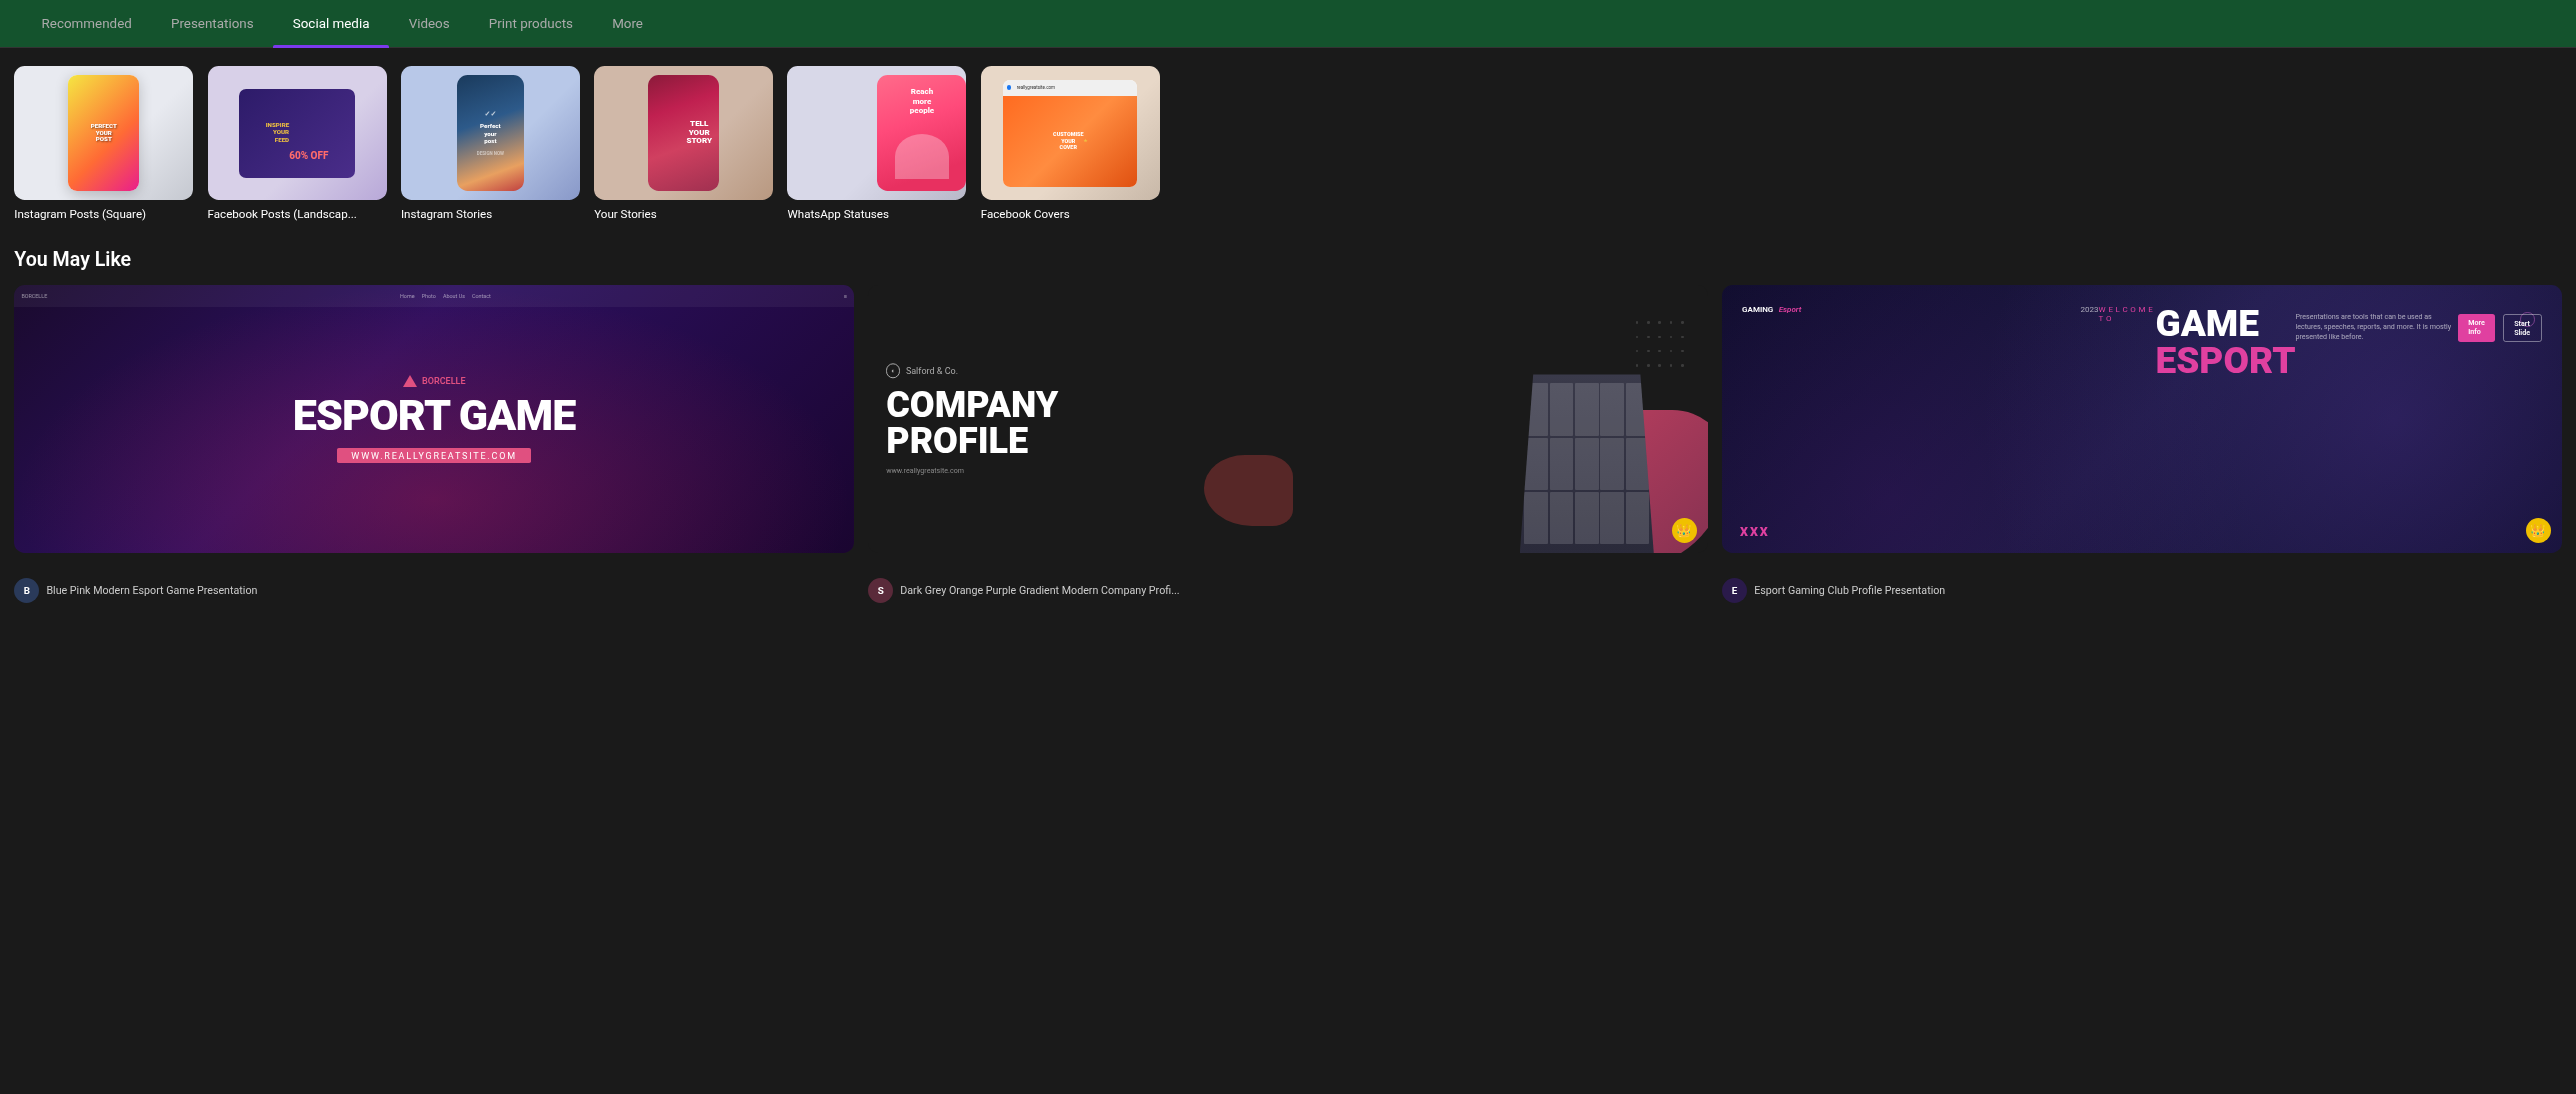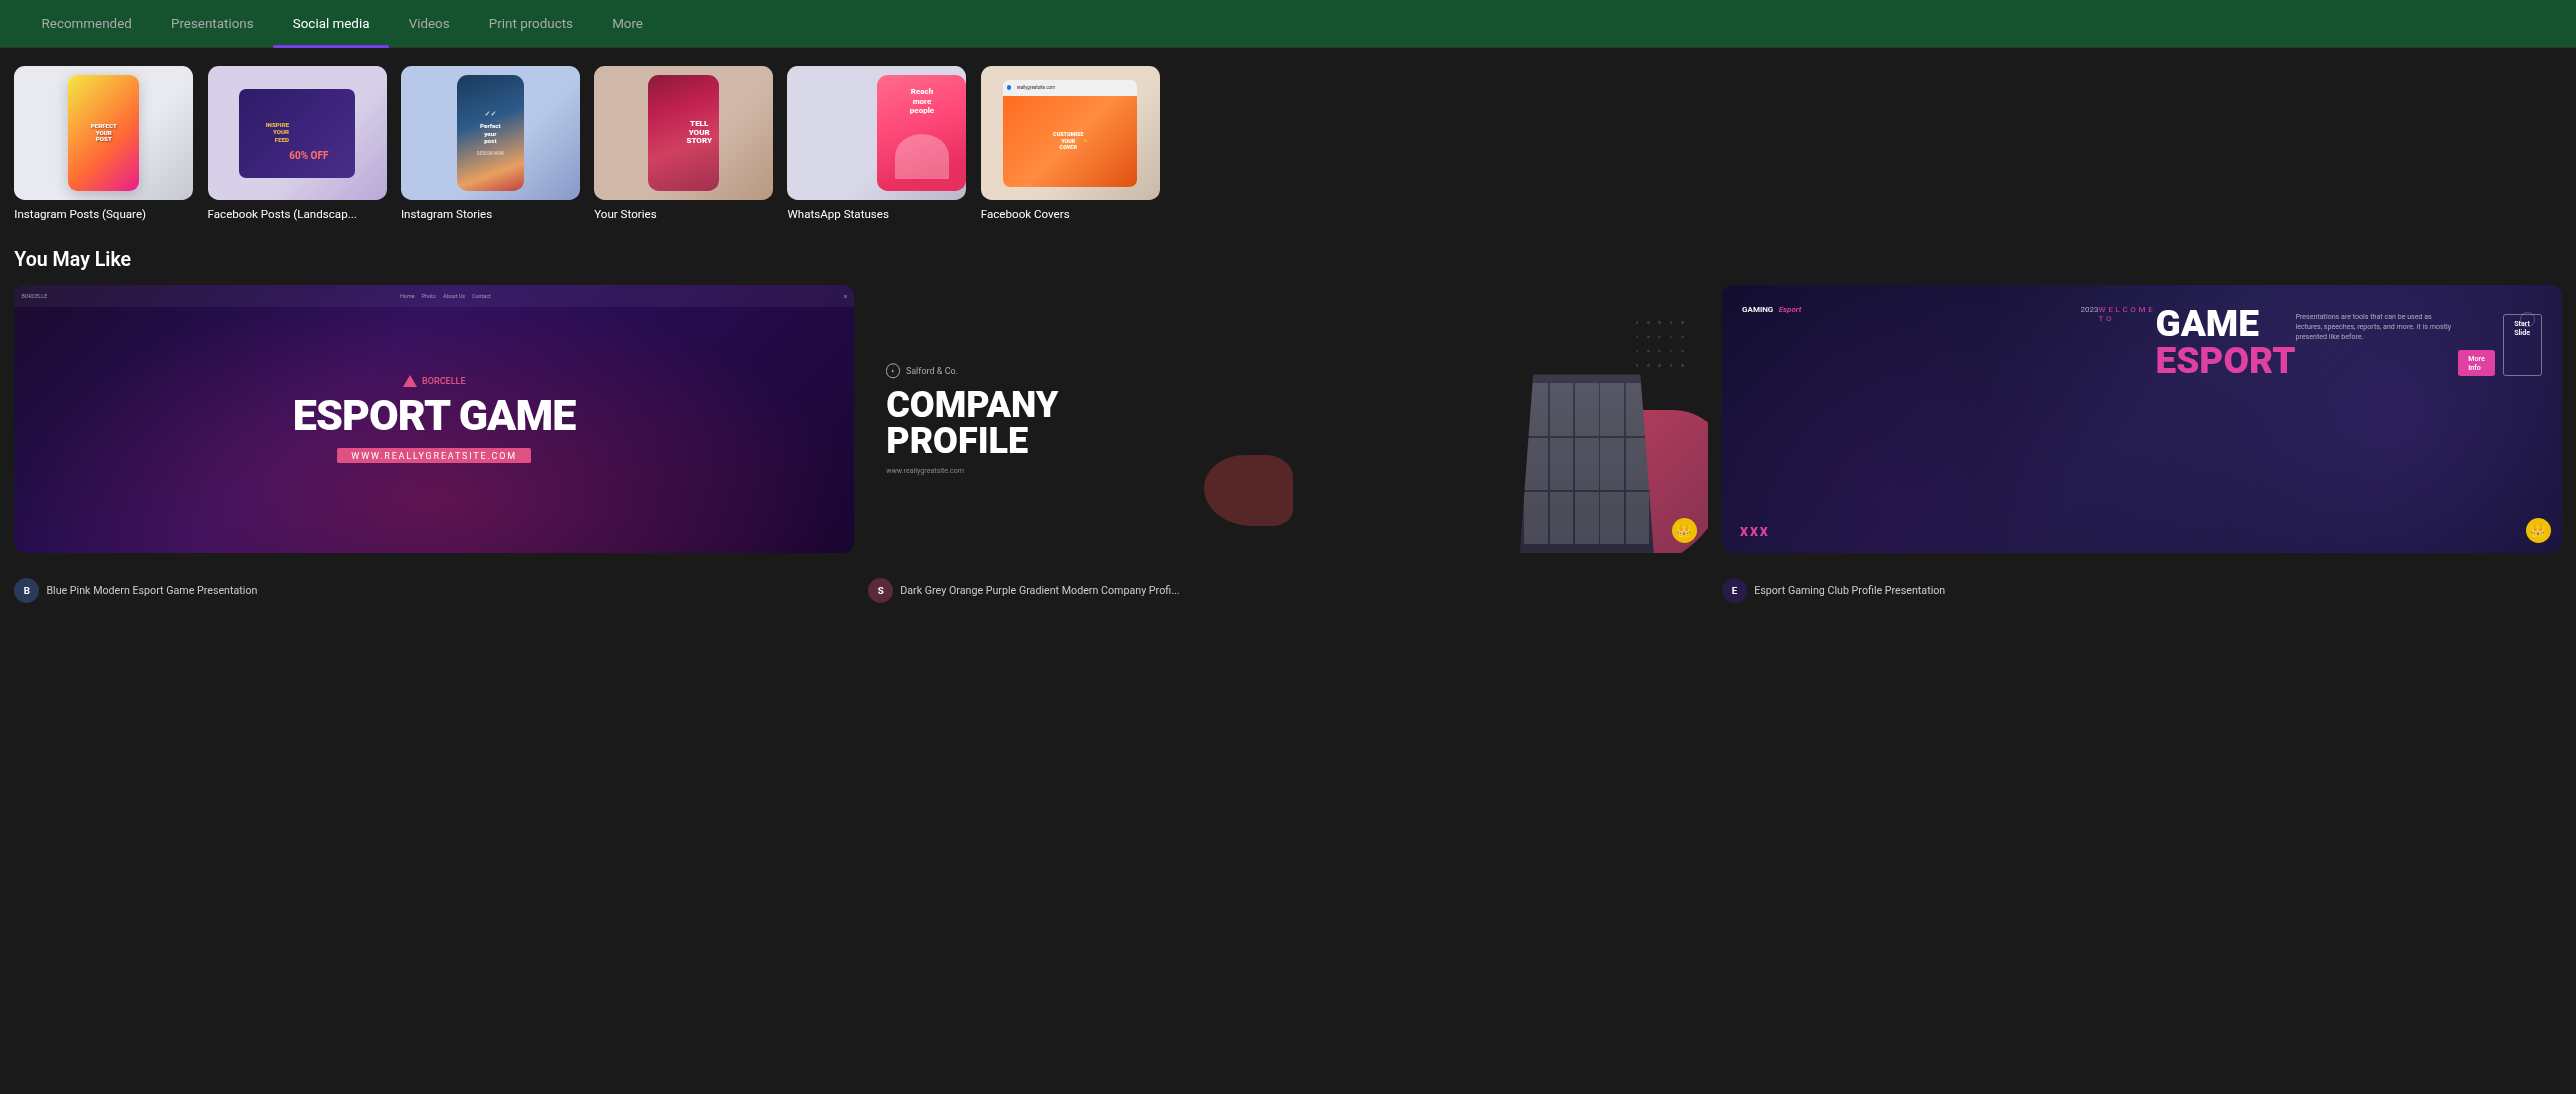--- a/index.html
+++ b/index.html
@@ -519,21 +519,21 @@
       margin-top: 9px;
       position: relative;
       z-index: 1;
     }
     .game-btn {
       padding: 3.6px 10.7px;
       border-radius: 2.7px;
       font-size: 7.1px;
       font-weight: 600;
     }
-    .game-btn-pink { background: #e040a0; color: #fff; margin-top: 36px; }
+    .game-btn-pink { background: #e040a0; color: #fff; }
     .game-btn-outline { border: 0.9px solid rgba(255,255,255,0.4); color: #fff; background: transparent; }
     .game-xxx {
       position: absolute;
       bottom: 14.3px;
       left: 18px;
       color: #e040a0;
       font-size: 12.5px;
       font-weight: 900;
       letter-spacing: 1.8px;
       z-index: 1;

